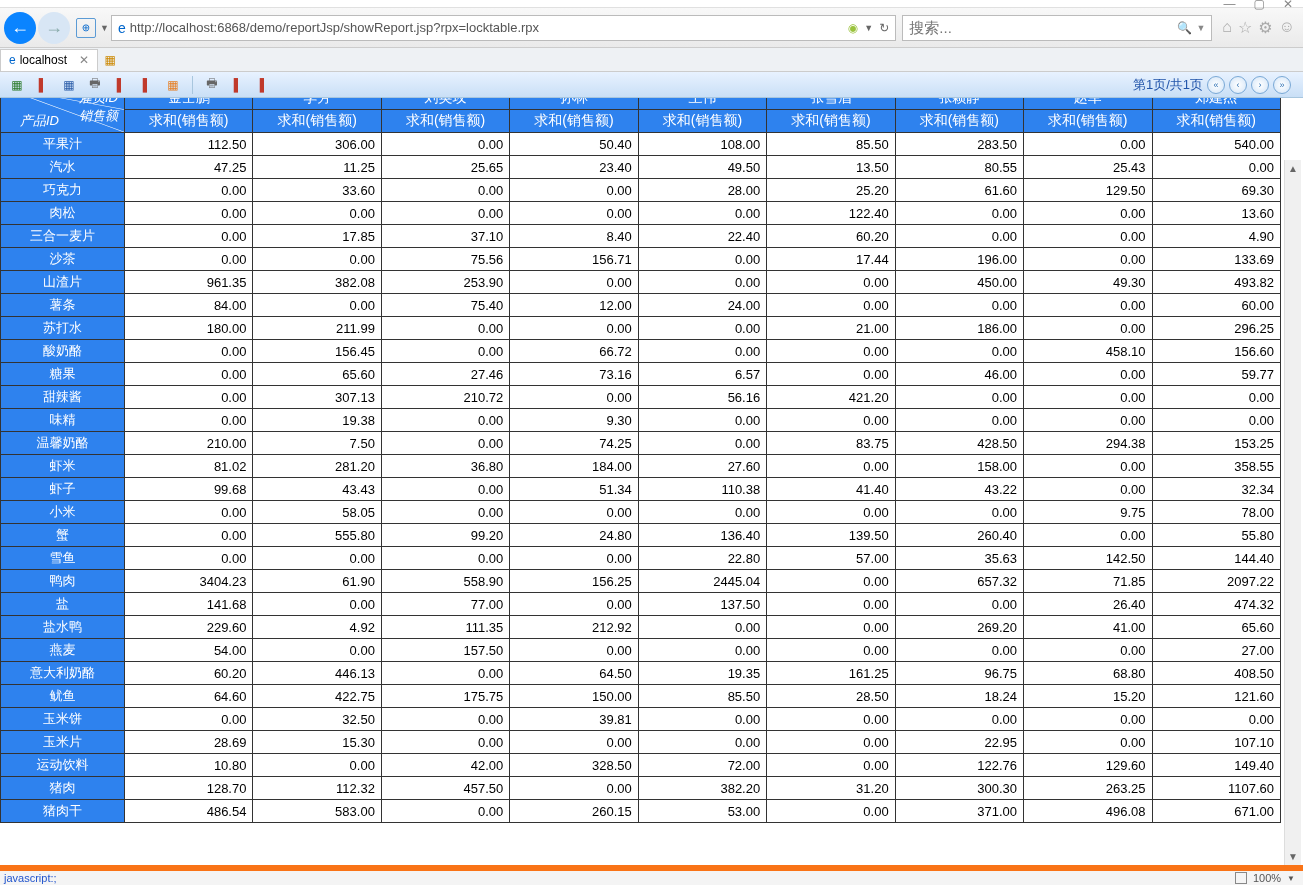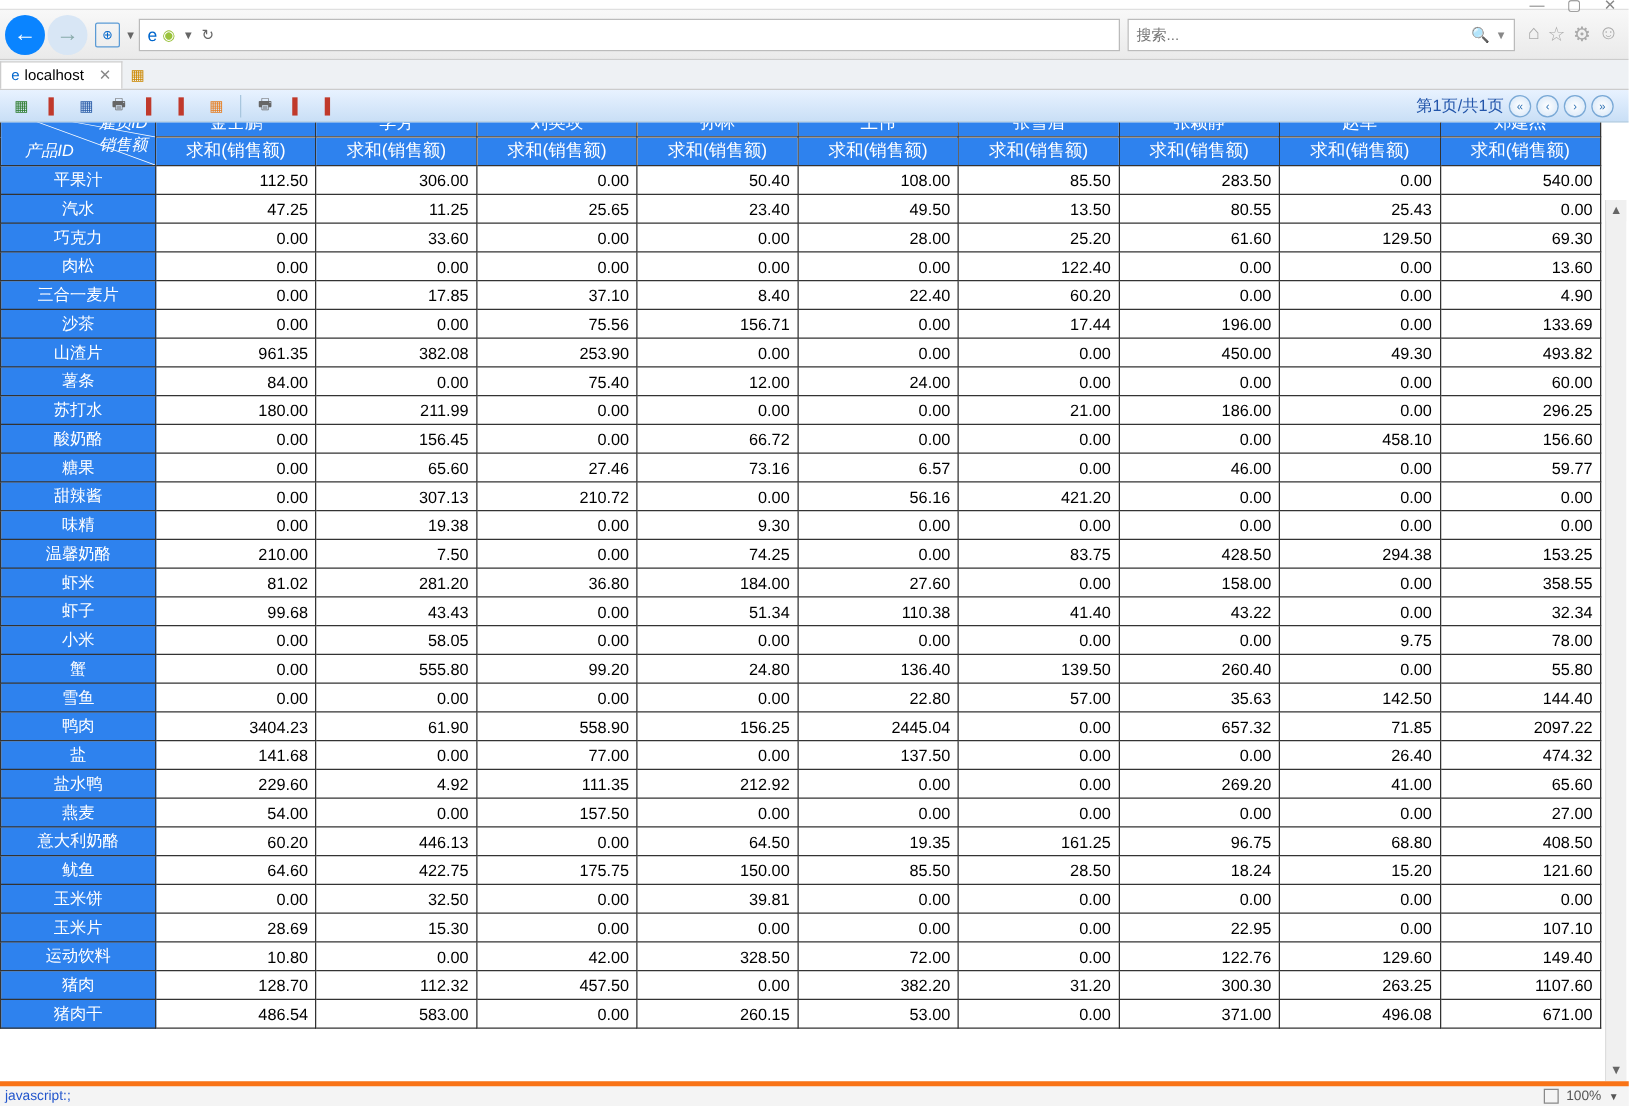--- a/index.html
+++ b/index.html
@@ -8,21 +8,21 @@
   .win-controls { display: flex; gap: 18px; margin-right: 6px; }
   .navbar { height: 40px; background: linear-gradient(#f8f8f8, #eaeaea); display: flex; align-items: center; padding: 0 4px; border-bottom: 1px solid #ccc; }
   .nav-btn { width: 32px; height: 32px; border-radius: 50%; background: #0a84ff; color: #fff; display: flex; align-items: center; justify-content: center; font-size: 18px; margin-right: 2px; cursor: pointer; }
   .nav-btn.fwd { background: #d8e6f5; color: #8aa; }
   .page-icon { width: 20px; height: 20px; margin: 0 4px; border: 1px solid #5b9bd5; border-radius: 2px; display: flex; align-items: center; justify-content: center; color: #0066cc; font-size: 10px; }
   .url-bar { flex: 1; height: 26px; border: 1px solid #bbb; background: #fff; display: flex; align-items: center; padding: 0 6px; margin-left: 2px; }
   .url-bar .ie { color: #0066cc; margin-right: 4px; font-size: 14px; }
   .url-text { flex: 1; color: #555; font-size: 13px; }
   .url-icons { display: flex; gap: 6px; align-items: center; color: #666; }
   .search-bar { width: 310px; height: 26px; border: 1px solid #bbb; background: #fff; display: flex; align-items: center; padding: 0 6px; margin: 0 6px; }
-  .search-bar input { flex: 1; border: none; outline: none; font-size: 12px; color: #c2410c; }
+  .search-bar input { flex: 1; border: none; outline: none; font-size: 15px; color: #c2410c; }
   .tool-icons { display: flex; gap: 6px; color: #aaa; font-size: 16px; margin: 0 4px; }
   .tabs-row { height: 24px; background: #eef1f4; display: flex; align-items: center; border-bottom: 1px solid #ccc; }
   .tab { height: 22px; background: #fff; border: 1px solid #ccc; border-bottom: none; padding: 2px 8px; display: flex; align-items: center; gap: 4px; font-size: 12px; }
   .tab .ie-small { color: #0066cc; font-size: 12px; }
   .tab .close { color: #888; margin-left: 8px; }
   .new-tab { width: 20px; height: 20px; display: flex; align-items: center; justify-content: center; color: #cc8800; margin-left: 2px; }
   .toolbar { height: 26px; background: linear-gradient(#e8f2ff, #c9dff6); border-bottom: 1px solid #a8c6de; display: flex; align-items: center; padding: 0 4px; }
   .tb-icon { width: 20px; height: 20px; margin: 0 3px; display: flex; align-items: center; justify-content: center; font-size: 12px; cursor: pointer; border-radius: 2px; }
   .tb-excel { color: #2a7a2a; }
   .tb-pdf { color: #c0392b; }
@@ -38,21 +38,21 @@
   .vscroll .track { position: absolute; top: 17px; bottom: 17px; left: 0; right: 0; }
   .vscroll .arrow.bottom { position: absolute; bottom: 0; width: 100%; }
   table.report { border-collapse: collapse; width: calc(100% - 22px); table-layout: fixed; }
   table.report th, table.report td { border: 1px solid #333; padding: 2px 4px; height: 22px; }
   table.report thead th { background: #2e82ee; color: #fff; font-weight: normal; font-size: 14px; text-align: center; position: sticky; }
   table.report .diag { position: relative; background: #2e82ee; }
   table.report .diag svg { position: absolute; inset: 0; width: 100%; height: 100%; }
   table.report .diag .lbl { position: absolute; color: #fff; font-size: 13px; font-style: italic; }
   table.report tbody td.prod { background: #2e82ee; color: #fff; text-align: center; font-size: 13px; font-family: Liberation Serif, serif; }
   table.report tbody td.num { text-align: right; font-size: 13px; color: #000; padding-right: 6px; }
-  .status-bar { height: 20px; background: #f4f4f4; border-top: 4px solid #f97316; display: flex; align-items: center; justify-content: flex-end; padding: 0 8px; gap: 6px; font-size: 11px; color: #555; position: absolute; bottom: 0; left: 0; right: 0; }
+  .status-bar { height: 20px; background: #f4f4f4; border-top: 6px solid #f97316; display: flex; align-items: center; justify-content: flex-end; padding: 0 8px; gap: 6px; font-size: 11px; color: #555; position: absolute; bottom: 0; left: 0; right: 0; }
   .status-left { position: absolute; left: 4px; color: #2255cc; font-size: 11px; }
   .zoom-sq { width: 12px; height: 12px; border: 1px solid #888; display: inline-block; }
 </style>
 </head>
 <body>
 
 <div class="titlebar">
   <div class="win-controls">
     <span>—</span>
     <span>▢</span>
@@ -60,20 +60,21 @@
   </div>
 </div>
 
 <div class="navbar">
   <div class="nav-btn">←</div>
   <div class="nav-btn fwd">→</div>
   <div class="page-icon">⊕</div>
   <span style="color:#666;font-size:9px;">▼</span>
   <div class="url-bar">
     <span class="ie">e</span>
+    <span class="url-text">http://localhost:6868/demo/reportJsp/showReport.jsp?rpx=locktable.rpx</span>
     <div class="url-icons">
       <span style="color:#9ac23c;">◉</span>
       <span style="font-size:9px;">▼</span>
       <span>↻</span>
     </div>
   </div>
   <div class="search-bar">
     <input type="text" placeholder="搜索..." style="">
     <span style="color:#888;">🔍</span>
     <span style="font-size:9px;color:#888;margin-left:4px;">▼</span>

